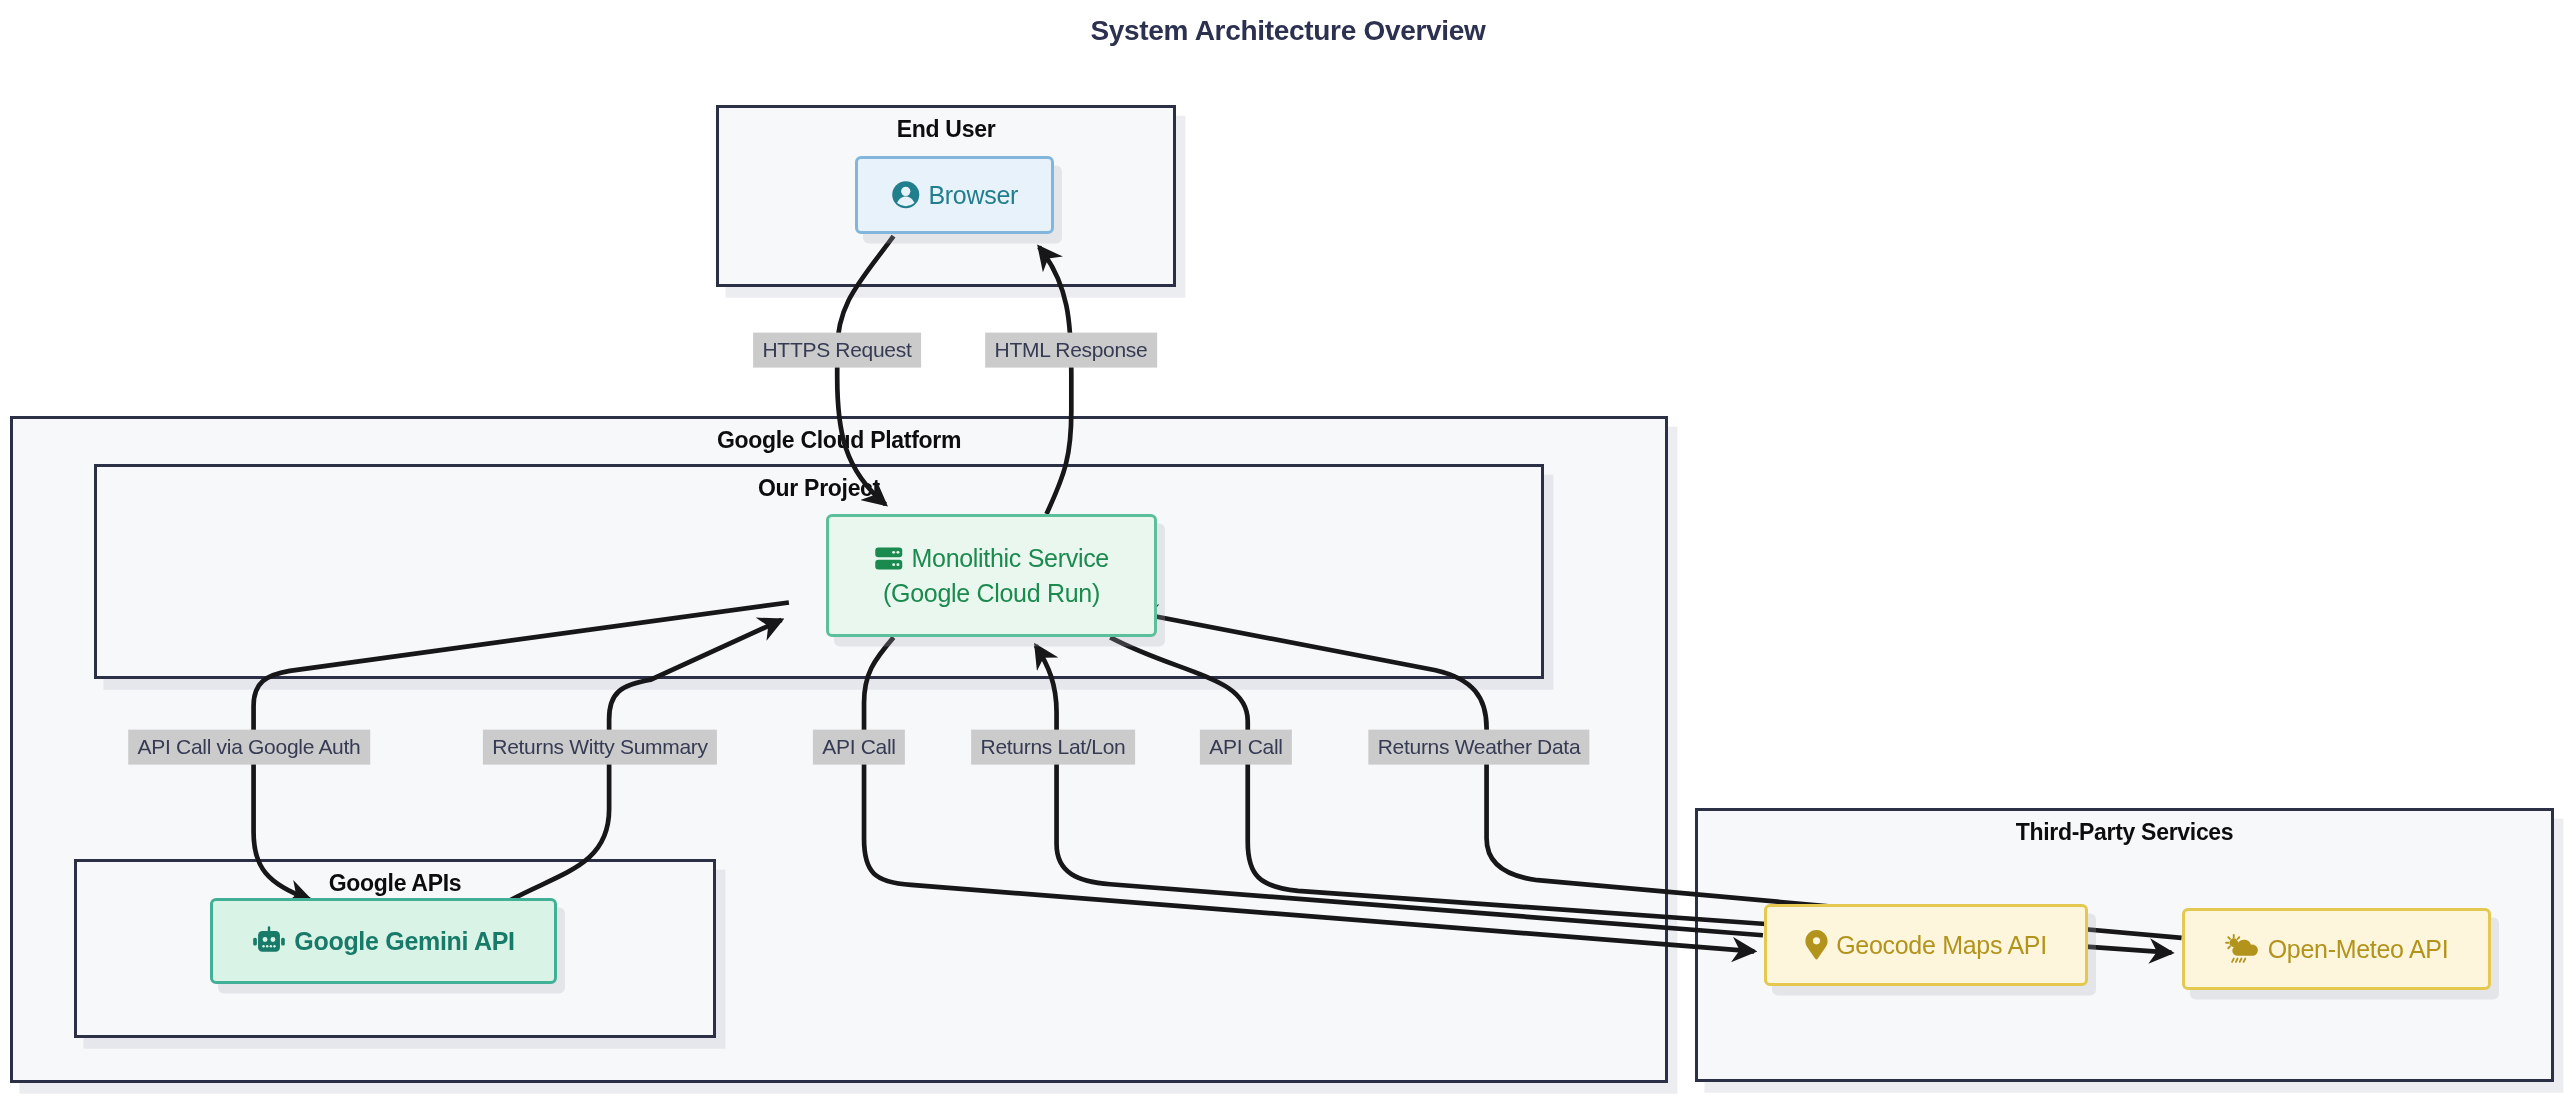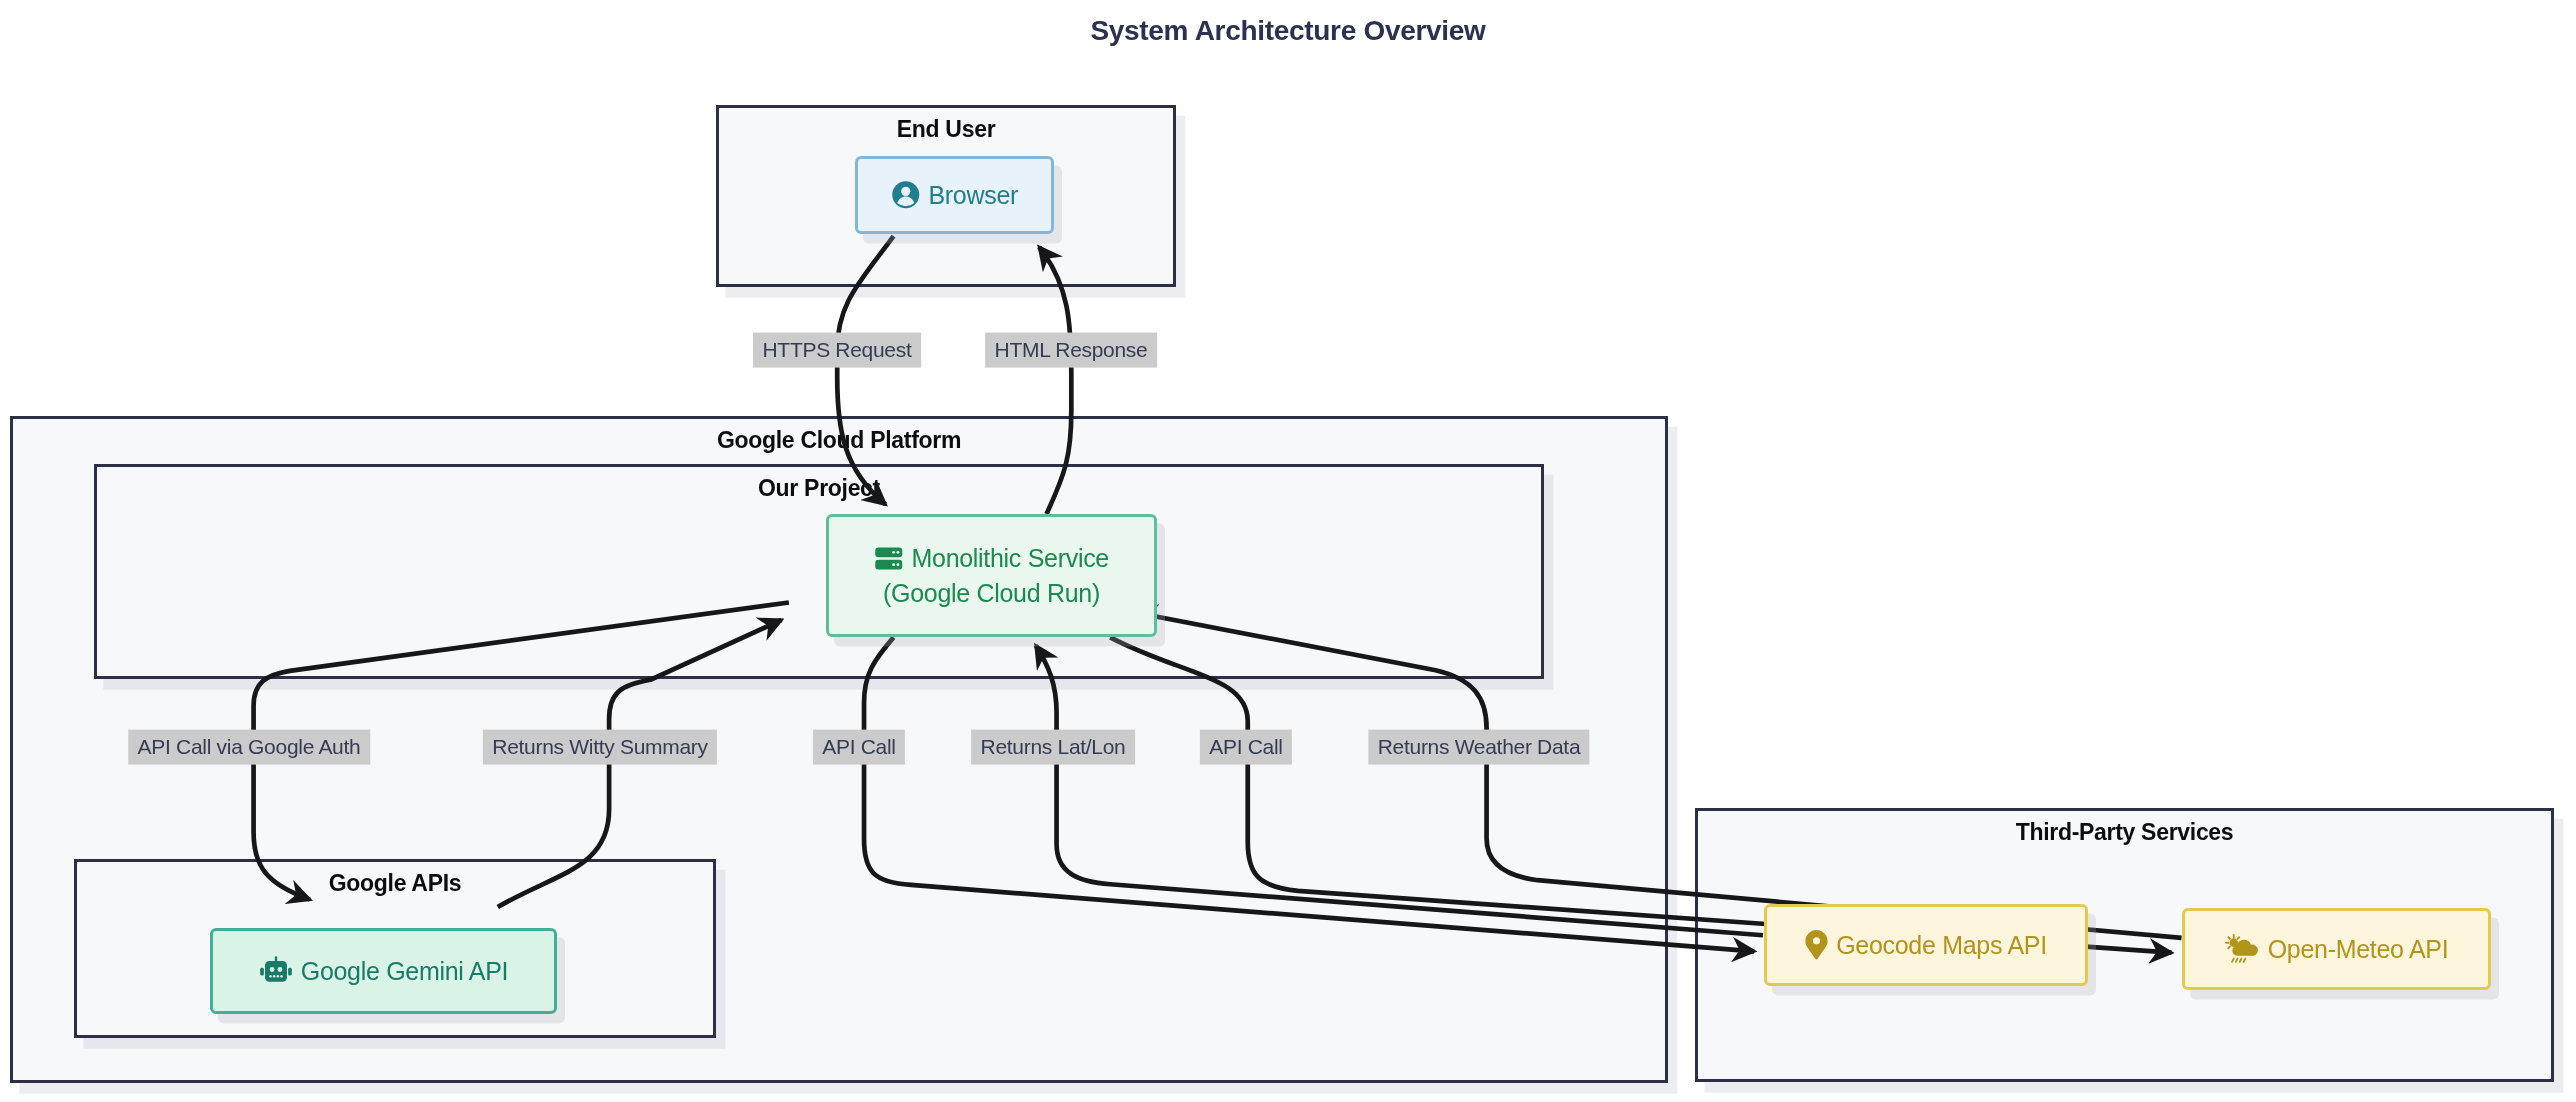--- a/index.html
+++ b/index.html
@@ -70,24 +70,25 @@
     color:var(--browser_text,#217e8c);
   }
   #n-mono{
     left:789px;top:514px;width:331px;height:123px;
     background:var(--mono_fill,#e9f7ee);
     border:3.4px solid var(--mono_border,#5abf9a);
     color:var(--mono_text,#1b8a4f);
     margin-left:37px;
   }
   #n-gemini{
-    left:210px;top:928px;width:347px;height:86px;
+    left:210px;top:898px;width:347px;height:86px;
     background:var(--gemini_fill,#d9f3e7);
     border:3.4px solid var(--gemini_border,#42b097);
     color:var(--gemini_text,#187a68);
+    font-weight:bold;
   }
   #n-geocode{
     left:1764px;top:904px;width:324px;height:82px;
     background:var(--thirdparty_fill,#fdf6dd);
     border:3.4px solid var(--thirdparty_border,#e4c84f);
     color:var(--thirdparty_text,#b2931c);
   }
   #n-meteo{
     left:2182px;top:908px;width:309px;height:82px;
     background:var(--thirdparty_fill,#fdf6dd);

